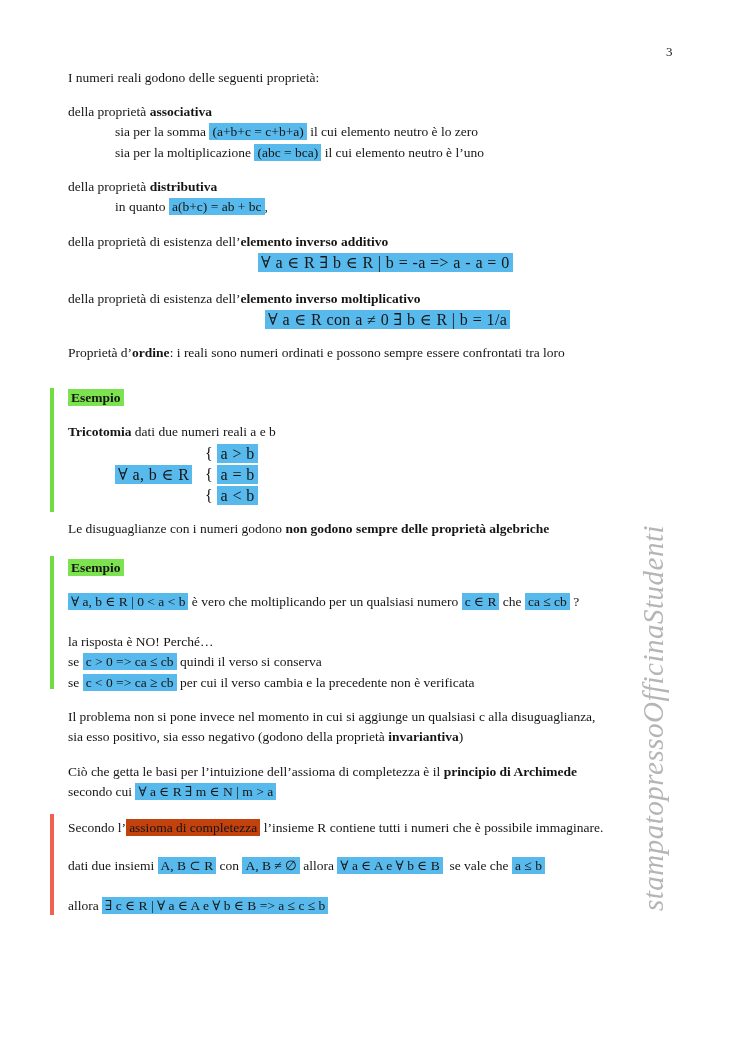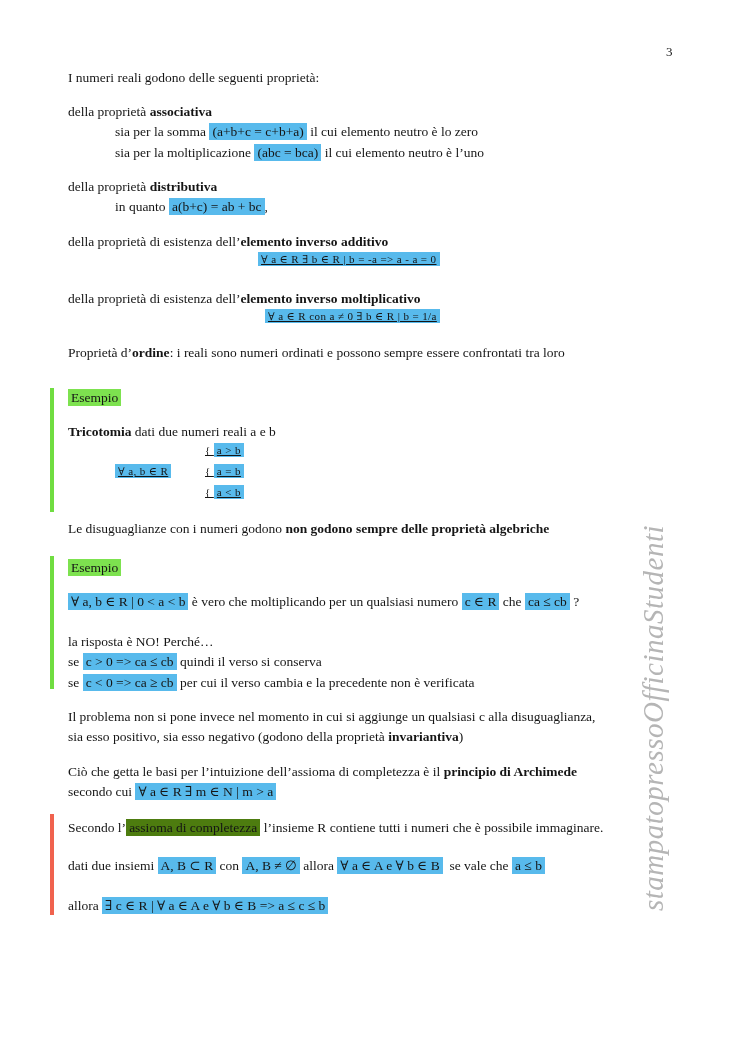--- a/index.html
+++ b/index.html
@@ -5,23 +5,23 @@
   html,body{margin:0;padding:0;}
   body{
     width:744px;height:1052px;position:relative;background:#ffffff;overflow:hidden;
     font-family:"Liberation Serif","DejaVu Serif",serif;
     color:#151515;font-size:13.5px;
   }
   .page{position:absolute;inset:0;}
   .line{position:absolute;white-space:pre;line-height:1.25;text-align:right;}
   .line .b{font-weight:bold;margin-top:41px;}
   .hl-blue{background:#58baec;padding:1px 3px;}
-  .hl-green{background:#7de24f;padding:1px 3px;}
-  .hl-red{background:#4d7c0f;padding:1px 3px;margin-top:32px;}
-  .fm{font-size:11px;letter-spacing:0.4px;text-decoration:underline;}
+  .hl-green{background:#7de24f;padding:1px 3px;font-weight:bold;}
+  .hl-red{background:#c2410c;padding:1px 3px;margin-top:32px;}
+  .fm{font-size:16px;letter-spacing:0.4px;}
   .bar{position:absolute;width:4px;}
   .bar-green{background:#70dd41;}
   .bar-red{background:#f0624e;}
   .pagenum{position:absolute;top:44px;left:666px;font-size:13px;}
   .watermark{
     position:absolute;left:455px;top:700px;width:400px;height:36px;
     transform:rotate(-90deg);transform-origin:center center;
     font-style:italic;font-size:29px;color:#b5b5b5;letter-spacing:0.5px;
     text-align:center;pointer-events:none;
   }

